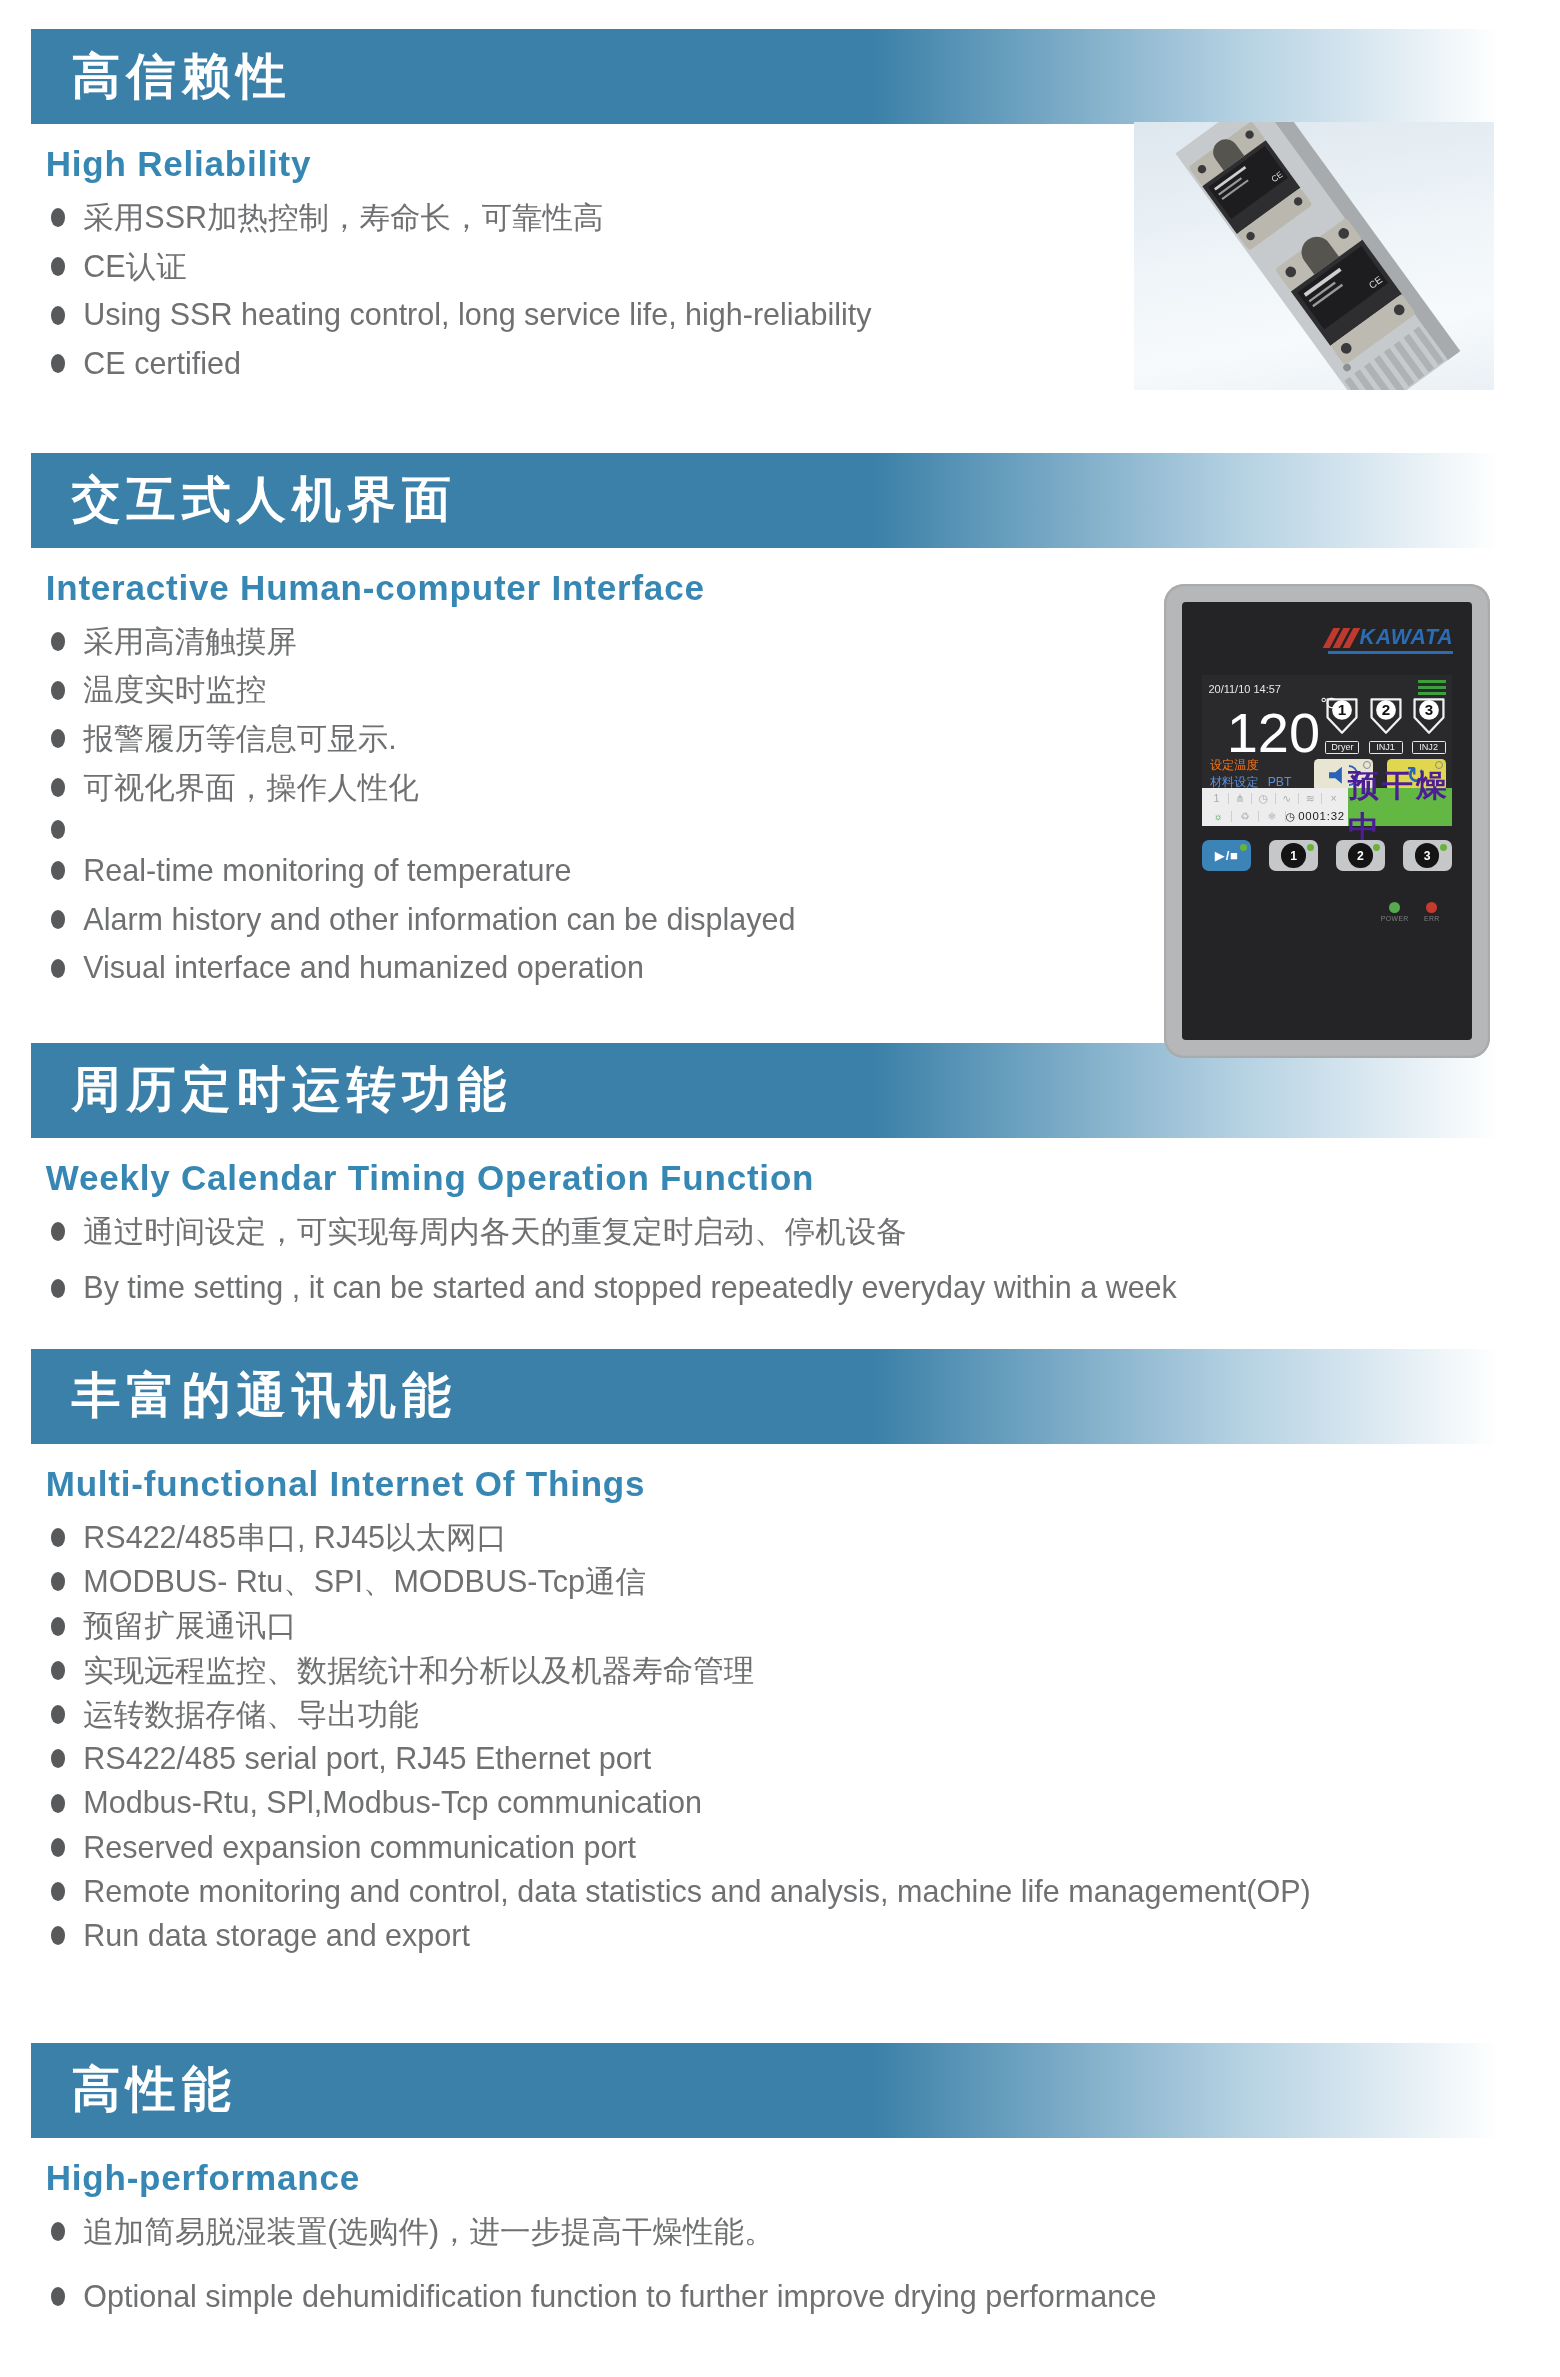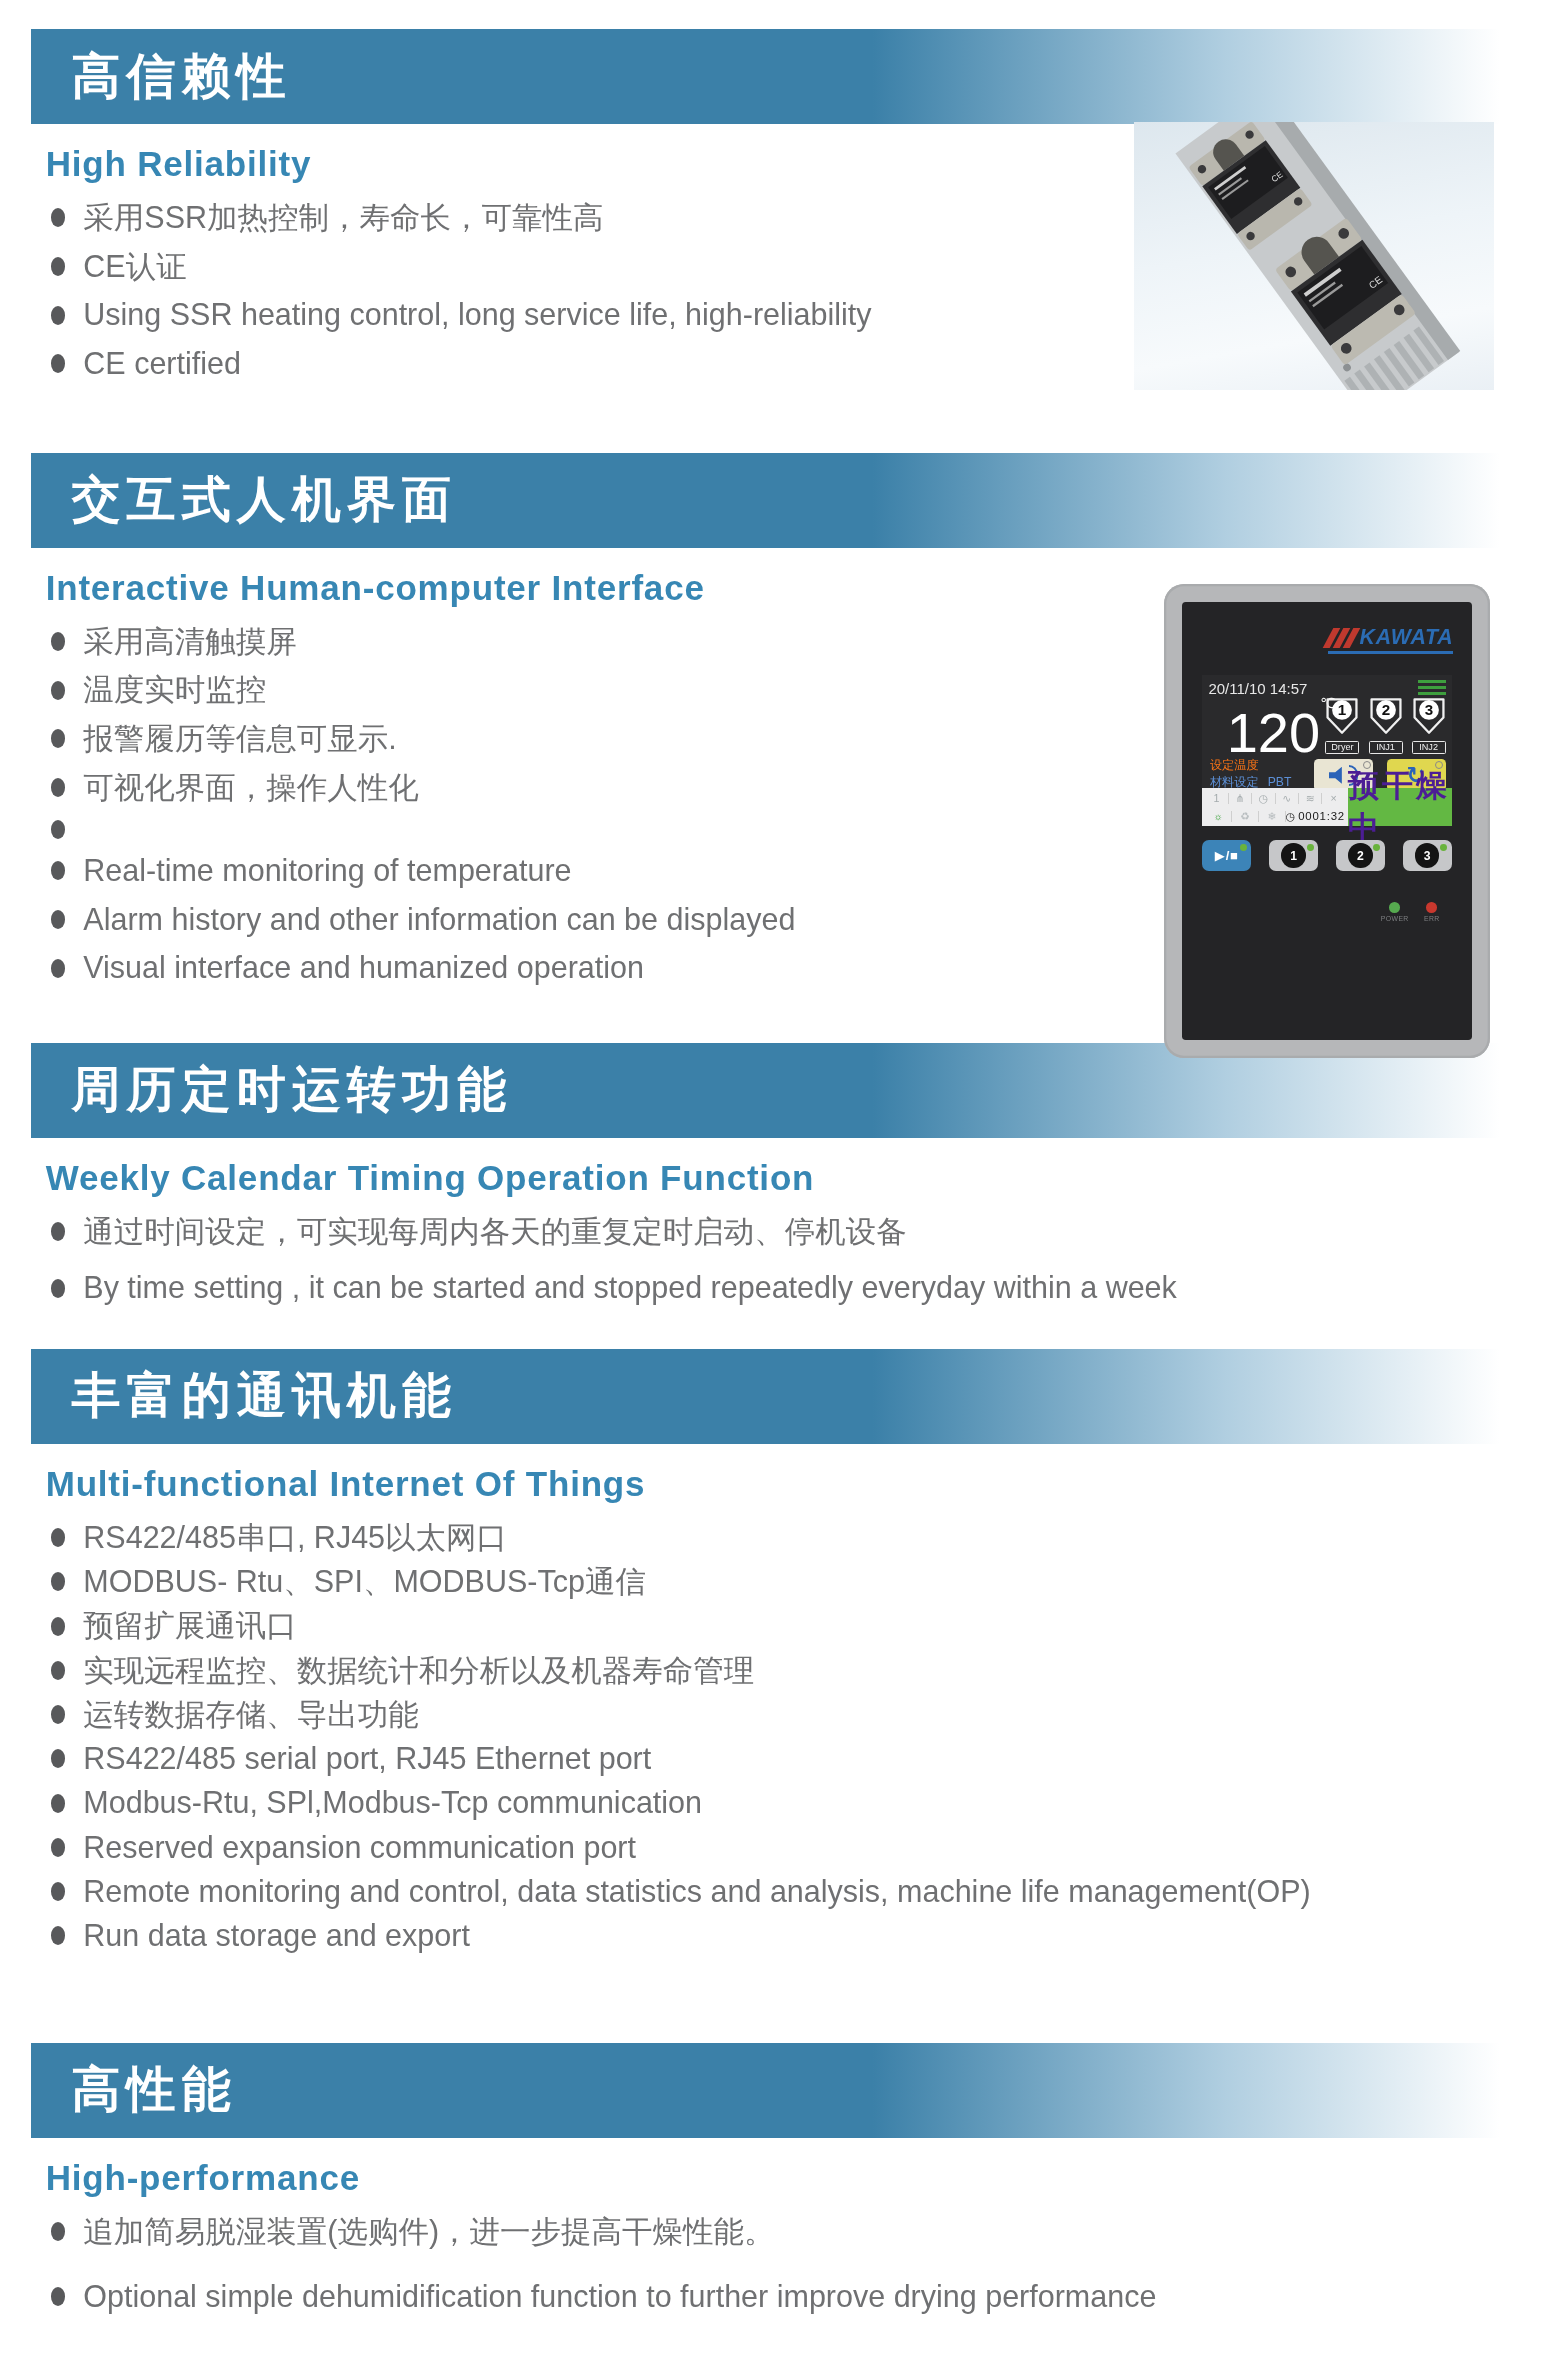--- a/index.html
+++ b/index.html
@@ -29,21 +29,21 @@
   .device{position:absolute;left:1164px;top:584px;width:326px;height:474px;
           background:#b6b7b9;border-radius:20px;box-shadow:inset 0 0 0 2.3px #a9abad;}
   .device-face{position:absolute;left:18.3px;right:18.3px;top:18.3px;bottom:18.3px;background:#242426;border-radius:3.8px;}
   .logo{position:absolute;right:18.3px;top:24.4px;display:flex;align-items:flex-end;gap:4.6px;
         border-bottom:3.8px solid #2b6cb4;padding-bottom:3px;}
   .slashes{display:flex;gap:3px;align-items:flex-end;}
   .slash{width:6.9px;height:20px;background:#c0392e;transform:skewX(-28deg);}
   .logo-text{color:#2b6cb4;font-size:21.3px;font-weight:800;font-style:italic;letter-spacing:0.8px;line-height:1;}
   .screen{position:absolute;left:20px;right:20px;top:73px;height:151px;background:#2a2a2c;}
   .scr-top{display:flex;justify-content:space-between;align-items:center;padding:4.6px 6.1px 0 6.1px;}
-  .scr-date{color:#e8e8e8;font-size:15px;}
+  .scr-date{color:#e8e8e8;font-size:11px;}
   .menu-icon span{display:block;width:27.4px;height:3px;background:#3e9f3e;margin-bottom:3px;}
   .temp{position:absolute;left:24.4px;top:21.3px;color:#ffffff;font-size:56px;font-weight:500;line-height:1;}
   .temp sup{font-size:13.7px;font-weight:400;vertical-align:44px;}
   .channels{position:absolute;right:6.1px;top:21.3px;display:flex;gap:9.1px;}
   .ch{text-align:center;}
   .ch-label{border:1.5px solid #e8e8e8;color:#f0f0f0;font-size:9.1px;padding:0.8px 3.8px;margin-top:3px;border-radius:1.5px;}
   .info{position:absolute;left:7.6px;top:82px;width:190px;font-size:12.2px;line-height:1.4;}
   .info .g{color:#f97316;text-align:center;} .info .b{color:#5c8fd6;} .info .w{color:#f2f2f2;}
   .info-row{display:flex;gap:9.1px;}
   .info-row .val{margin-left:auto;margin-right:35px;}

